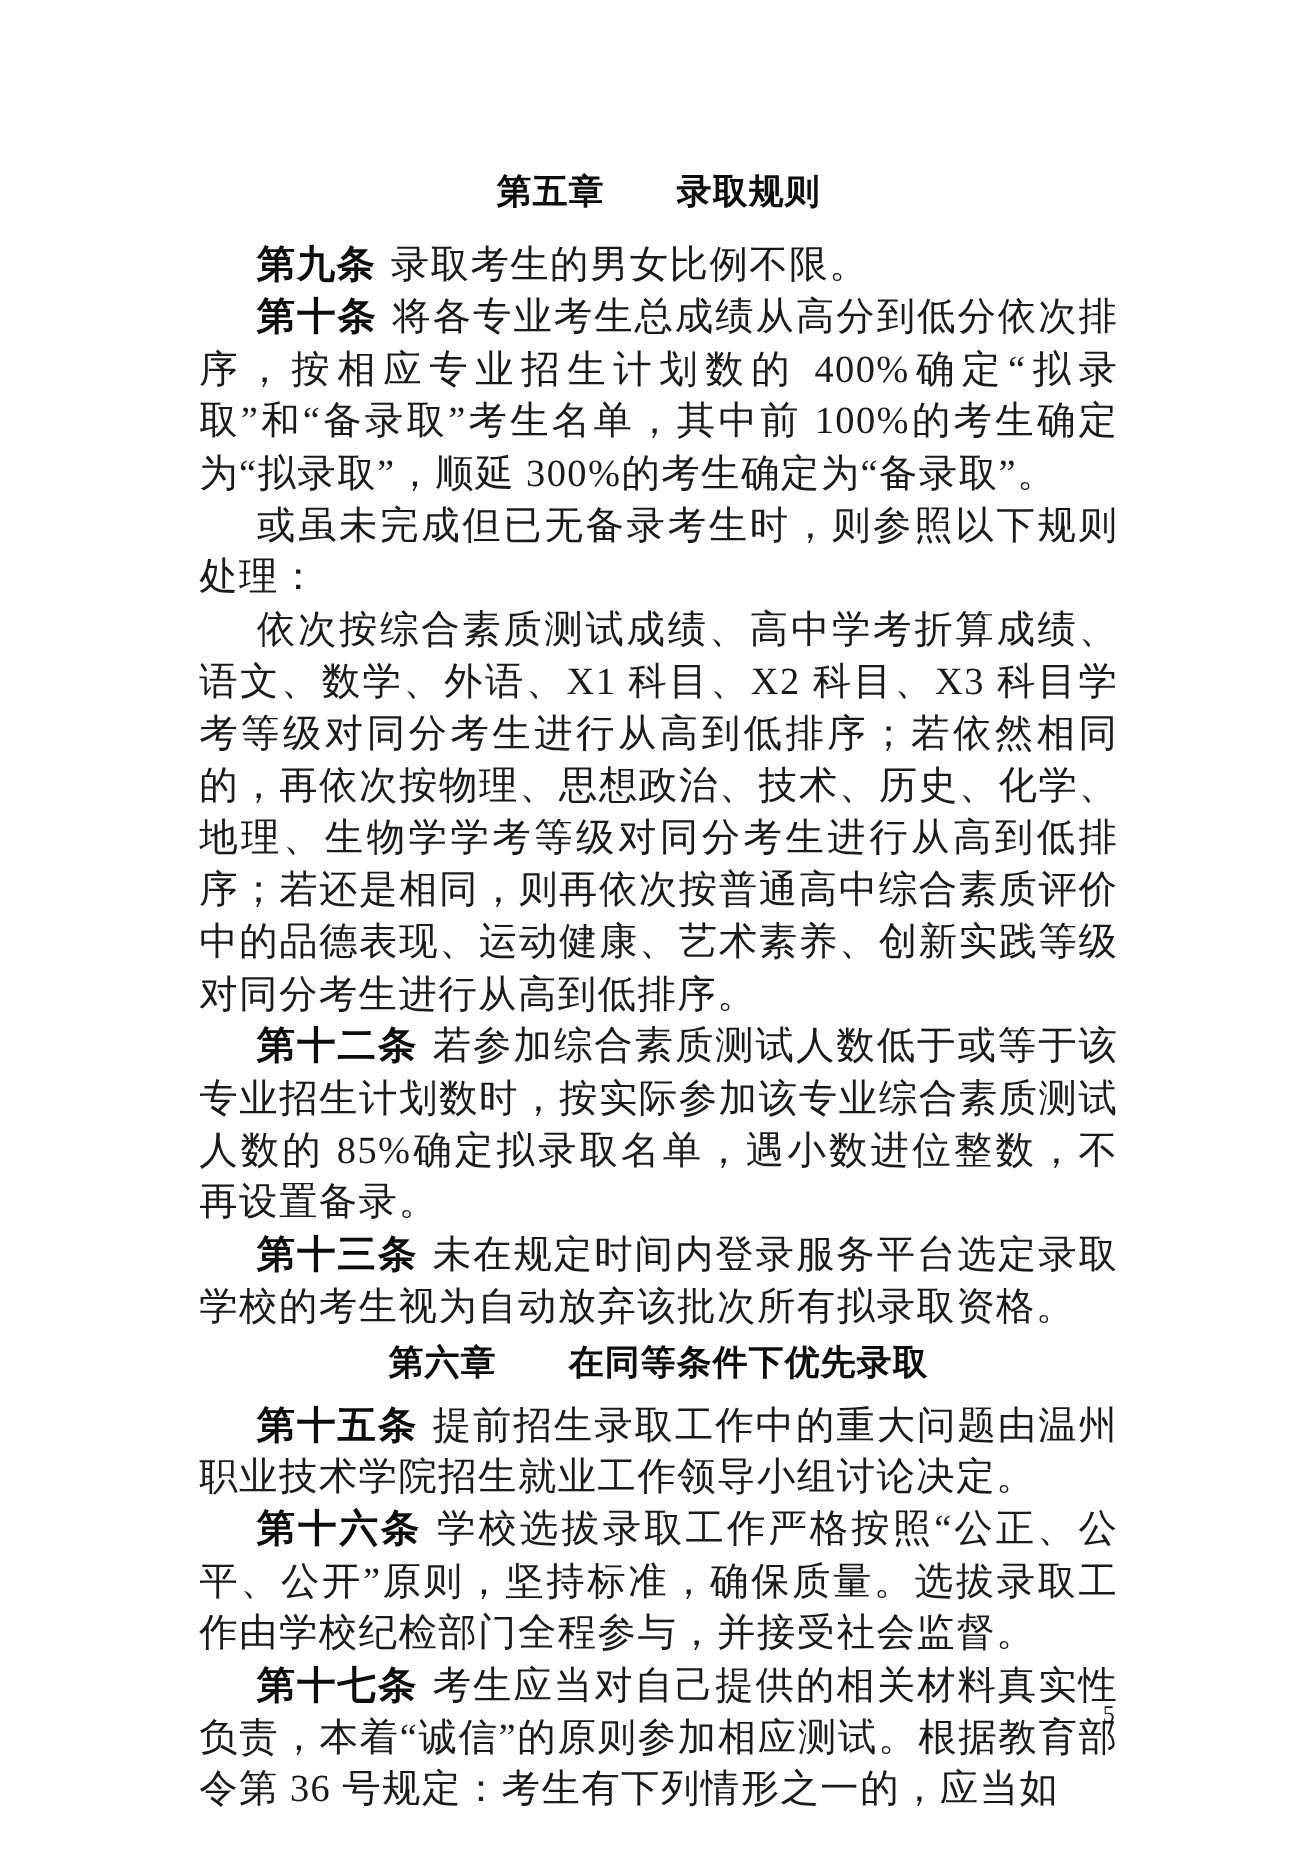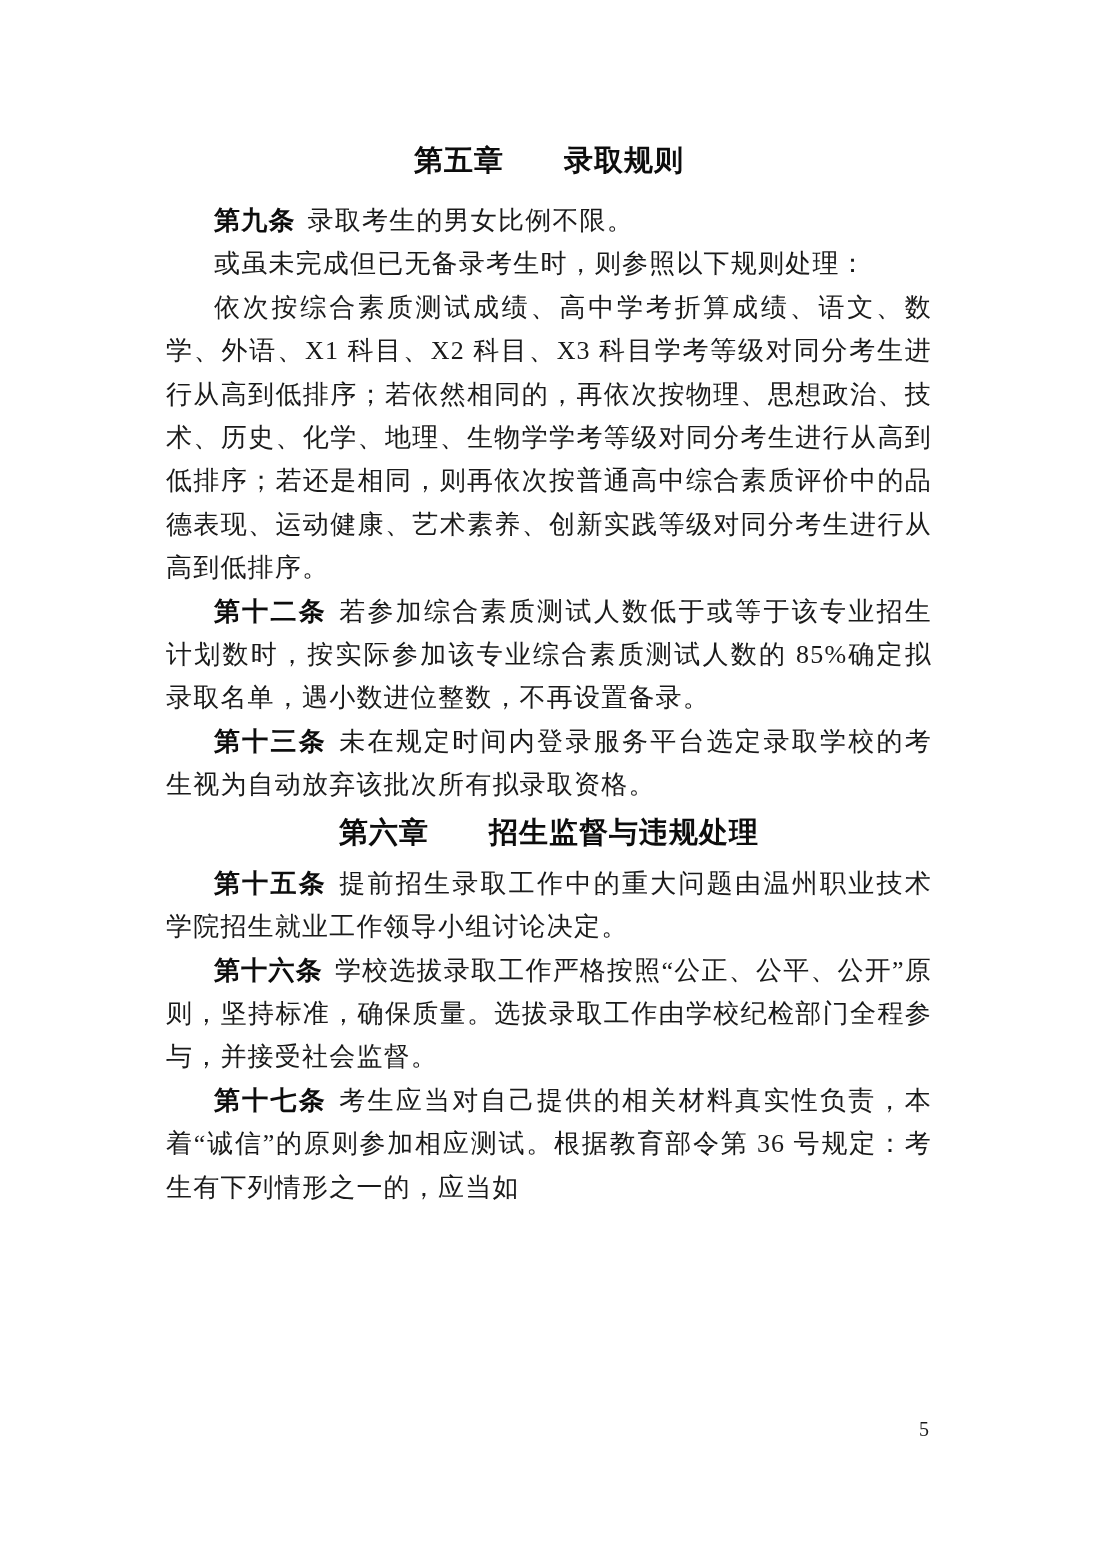--- a/index.html
+++ b/index.html
@@ -35,21 +35,21 @@
   }
   .chapter-title.first {
     margin-top: 137px;
   }
   .chapter-title.later {
     margin-top: 2px;
     margin-bottom: 7px;
   }
   .para {
     margin: 0;
-    font-size: 26px;
+    font-size: 32px;
     line-height: 43.4px;
     letter-spacing: 1.2px;
     text-align: justify;
     text-indent: 48px;
     color: #1a1a1a;
   }
   .label {
     font-family: "Liberation Sans", "DejaVu Sans", sans-serif;
     font-weight: bold;
     margin-right: 12px;
@@ -66,23 +66,24 @@
     color: #1a1a1a;
   }
 </style>
 </head>
 <body>
 
 <div class="page">
   <div class="content">
       <h2 class="chapter-title first">第五章　　录取规则</h2>
       <p class="para"><span class="label">第九条</span><span>录取考生的男女比例不限。</span></p>
+      <p class="para"><span class="label">第十条</span><span>将各专业考生总成绩从高分到低分依次排序，按相应专业招生计划数的 400%确定“拟录取”和“备录取”考生名单，其中前 100%的考生确定为“拟录取”，顺延 300%的考生确定为“备录取”。</span></p>
       <p class="para"><span>或虽未完成但已无备录考生时，则参照以下规则处理：</span></p>
       <p class="para"><span>依次按综合素质测试成绩、高中学考折算成绩、语文、数学、外语、X1 科目、X2 科目、X3 科目学考等级对同分考生进行从高到低排序；若依然相同的，再依次按物理、思想政治、技术、历史、化学、地理、生物学学考等级对同分考生进行从高到低排序；若还是相同，则再依次按普通高中综合素质评价中的品德表现、运动健康、艺术素养、创新实践等级对同分考生进行从高到低排序。</span></p>
       <p class="para"><span class="label">第十二条</span><span>若参加综合素质测试人数低于或等于该专业招生计划数时，按实际参加该专业综合素质测试人数的 85%确定拟录取名单，遇小数进位整数，不再设置备录。</span></p>
       <p class="para"><span class="label">第十三条</span><span>未在规定时间内登录服务平台选定录取学校的考生视为自动放弃该批次所有拟录取资格。</span></p>
-      <h2 class="chapter-title later">第六章　　招生监督与违规处理</h2>
+      <h2 class="chapter-title later">第六章　　在同等条件下优先录取</h2>
       <p class="para"><span class="label">第十五条</span><span>提前招生录取工作中的重大问题由温州职业技术学院招生就业工作领导小组讨论决定。</span></p>
       <p class="para"><span class="label">第十六条</span><span>学校选拔录取工作严格按照“公正、公平、公开”原则，坚持标准，确保质量。选拔录取工作由学校纪检部门全程参与，并接受社会监督。</span></p>
       <p class="para"><span class="label">第十七条</span><span>考生应当对自己提供的相关材料真实性负责，本着“诚信”的原则参加相应测试。根据教育部令第 36 号规定：考生有下列情形之一的，应当如</span></p>
     </div>
   <div class="page-number">5</div>
 </div>
 
 </body></html>

